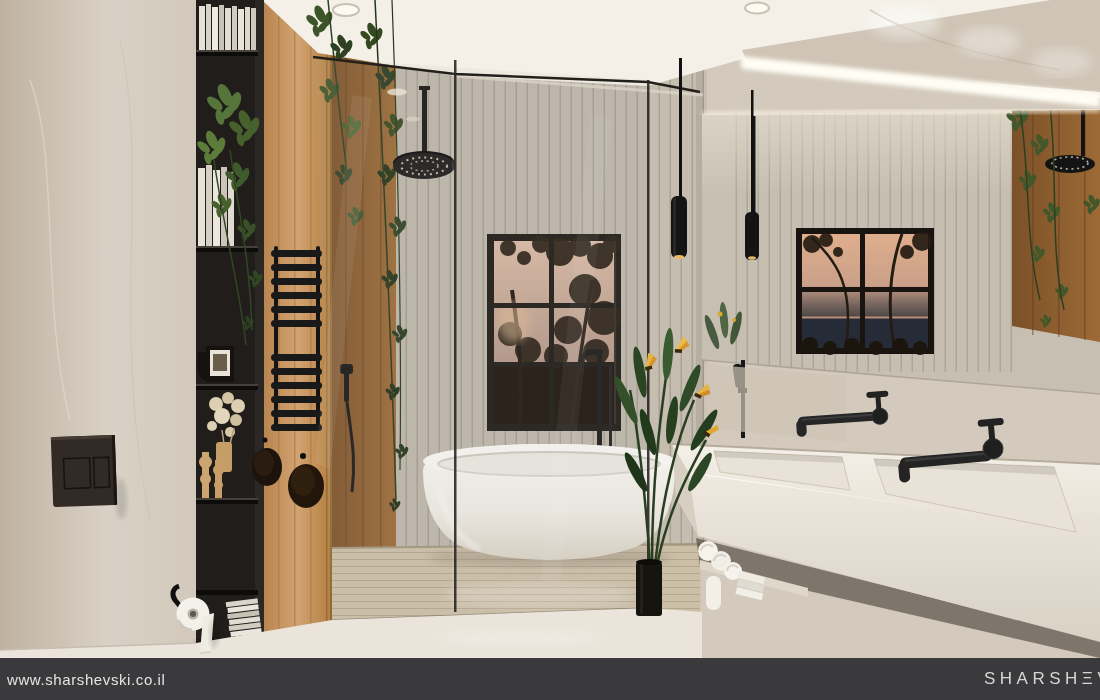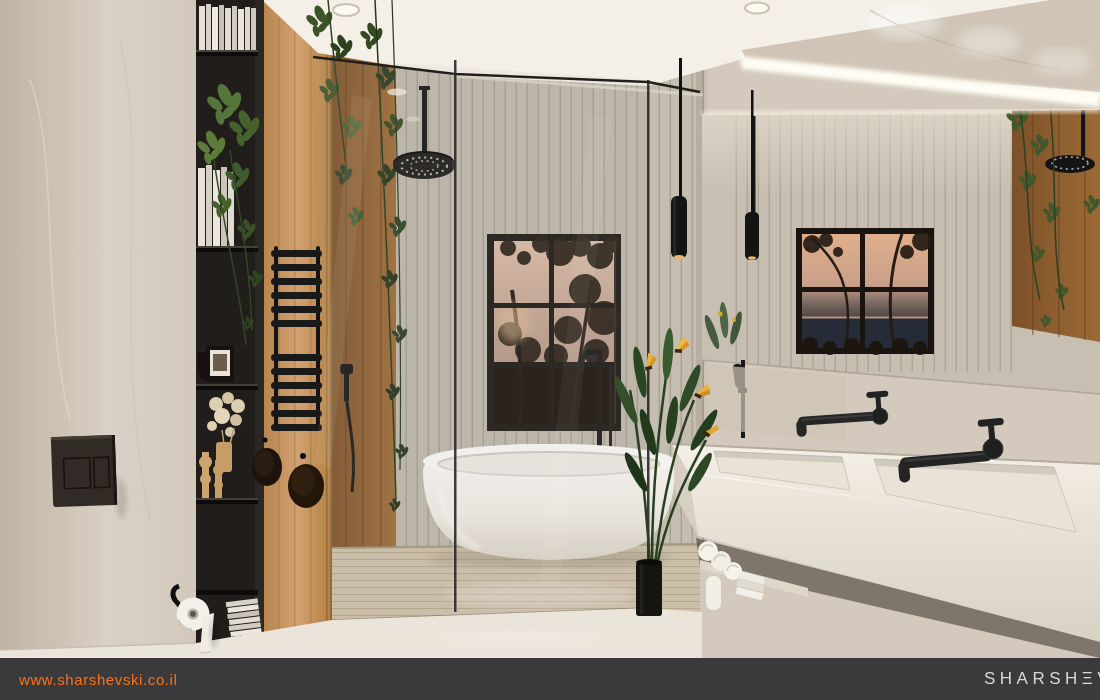--- a/index.html
+++ b/index.html
@@ -2,22 +2,22 @@
 <html><head>
 <meta charset="utf-8">
 <style>
   html,body{margin:0;padding:0;background:#222;}
   .stage{position:relative;width:1100px;height:700px;overflow:hidden;
          font-family:"Liberation Sans",sans-serif;background:#d8d0c4;}
   .scene{position:absolute;left:0;top:0;width:1100px;height:658px;}
   .scene svg{display:block;}
   .footer{position:absolute;left:0;top:658px;width:1100px;height:42px;
           background:#3a3a3c;overflow:hidden;}
-  .footer .url{position:absolute;left:19px;top:50%;transform:translateY(-50%);
-          font-size:15px;letter-spacing:.6px;color:#f97316;white-space:nowrap;}
+  .footer .url{position:absolute;left:7px;top:50%;transform:translateY(-50%);
+          font-size:15px;letter-spacing:.6px;color:#e5e5e5;white-space:nowrap;}
   .footer .logo{position:absolute;left:984px;top:50%;transform:translateY(-50%);
           font-size:17px;font-weight:400;letter-spacing:4.5px;color:#d6d6d6;white-space:nowrap;}
 </style>
 </head>
 <body>
 
 <div class="stage">
   <div class="scene" aria-label="Modern bathroom visualization: beige marble walls, black open shelving with books and decor, oak wood panel with trailing vines, glass-enclosed wet zone with black ceiling rain shower, white freestanding oval bathtub in front of a black-framed window with dusk trees, fluted slat tile wall, long backlit mirror reflecting the room, floating double-sink marble vanity with matte black wall faucets, black pendant lights, rolled towels on the vanity shelf">
   <svg width="1100" height="658" viewBox="0 0 1100 658" xmlns="http://www.w3.org/2000/svg">
     <defs>

